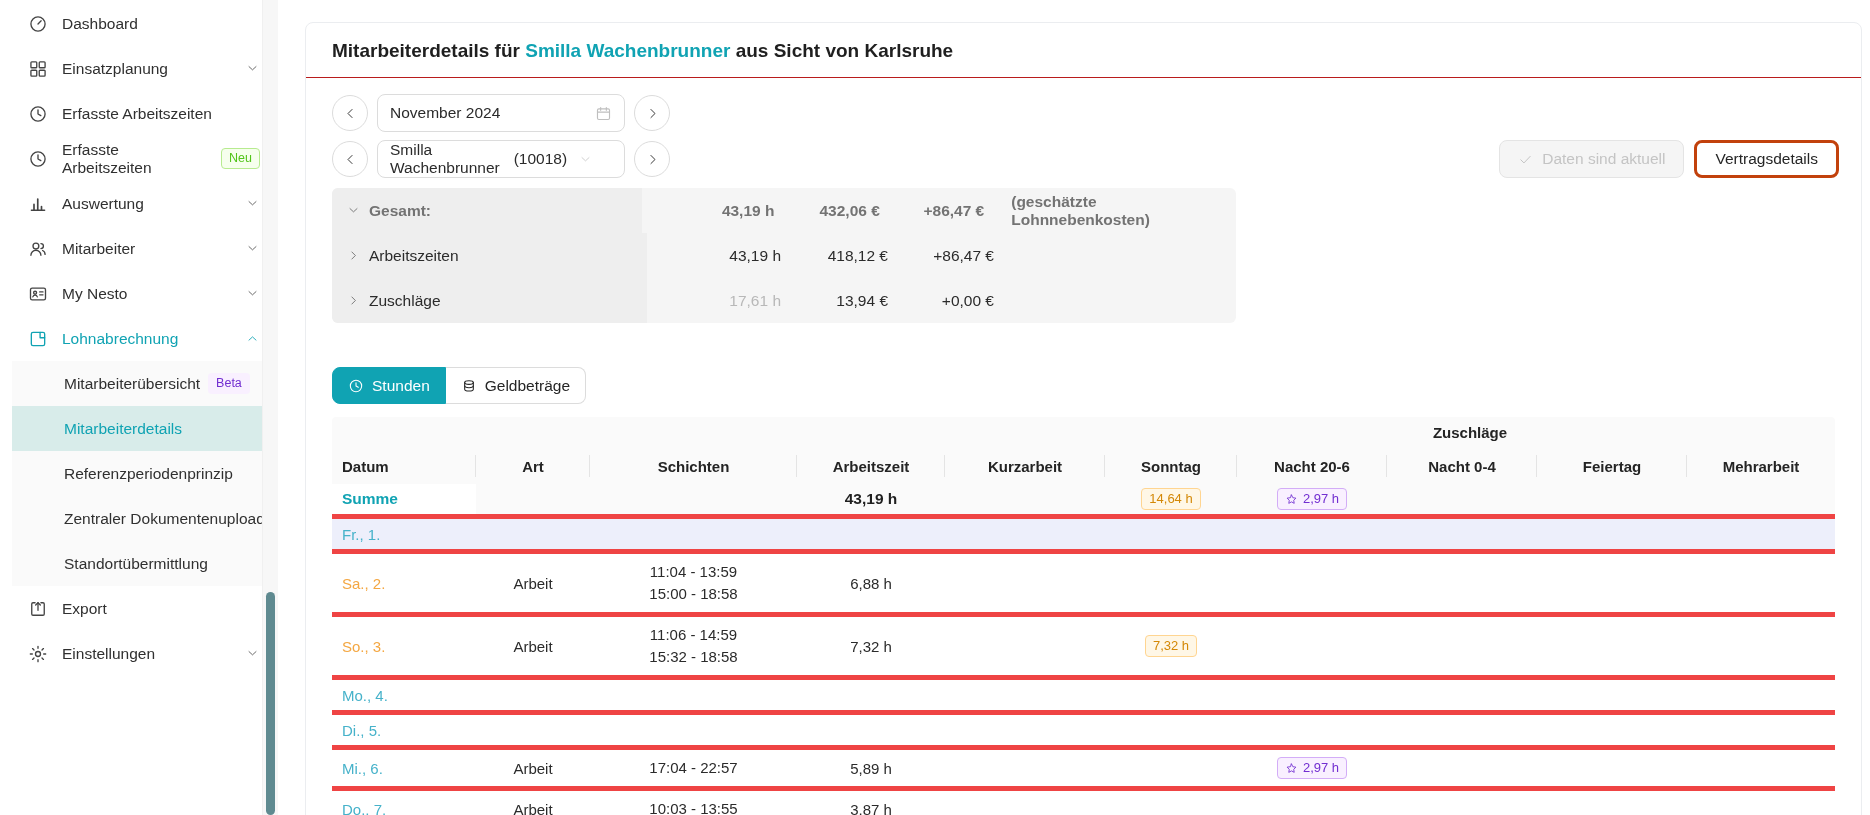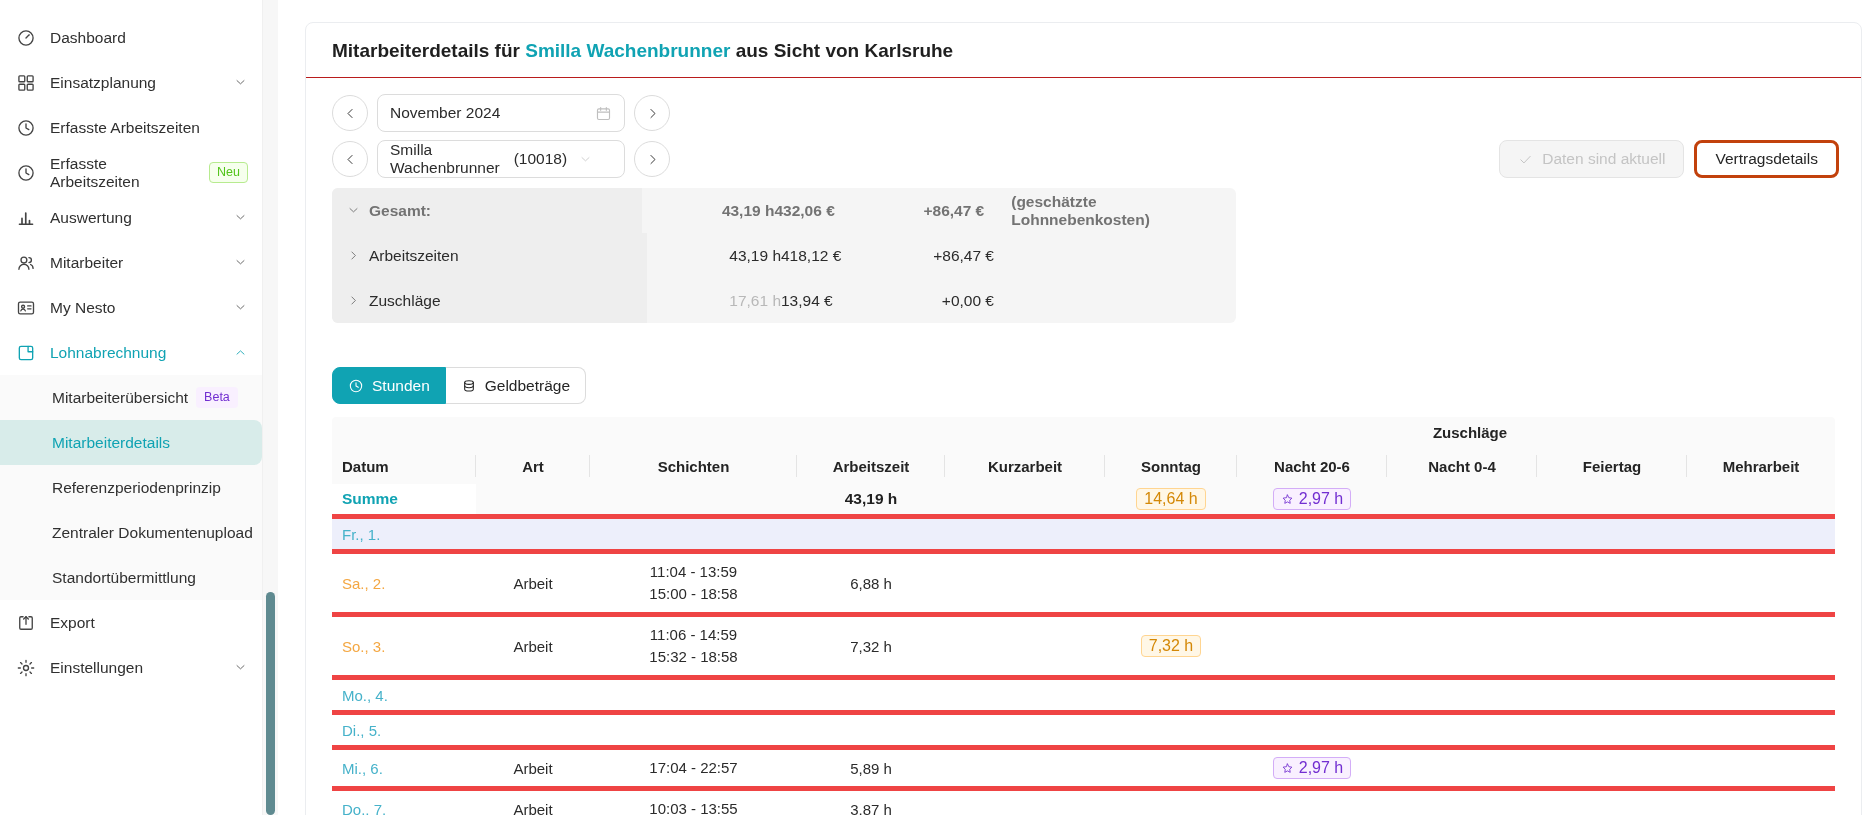--- a/index.html
+++ b/index.html
@@ -8,21 +8,21 @@
     --purple_text:#722ed1; --purple_bg:#f9f0ff; --purple_border:#d3adf7;
     --green_text:#52c41a; --green_bg:#f6ffed; --green_border:#b7eb8f;
     --highlight_row:#edeffb; --border:#ebedf0; --muted:#b8b8b8;
   }
   *{box-sizing:border-box;margin:0;padding:0}
   html,body{width:1870px;height:815px;overflow:hidden;background:#fff;
     font-family:"Liberation Sans","DejaVu Sans",sans-serif;color:#2b2b2b;font-size:15.5px;}
   svg{display:block}
 
   
-  .sidebar{position:absolute;left:0;top:0;width:262px;height:710px;background:#fff;padding-top:15px}
+  .sidebar{position:absolute;left:12px;top:0;width:262px;height:710px;background:#fff;padding-top:1px}
   .nav-item{display:flex;align-items:center;height:45px;padding:0 14px 0 16px;gap:14px;color:#303030;cursor:pointer}
   .nav-item .nicon{width:20px;height:20px;color:#444;flex:0 0 20px}
   .nav-item .chev{margin-left:auto;color:#555;width:14px;height:14px}
   .nav-item.active,.nav-item.active .nicon,.nav-item.active .chev{color:var(--teal)}
   .submenu{background:#fafafa}
   .subitem{display:flex;align-items:center;height:45px;padding-left:52px;gap:8px;color:#303030;cursor:pointer}
   .subitem.selected{background:var(--teal_bg);color:var(--teal);border-radius:0 8px 8px 0;}
   .tag-mini{font-size:12.5px;line-height:19px;padding:0 7px;border-radius:4px;border:1px solid transparent}
   .tag-neu{color:var(--green_text);background:var(--green_bg);border-color:var(--green_border)}
   .tag-beta{color:var(--purple_text);background:var(--purple_bg)}
@@ -52,21 +52,21 @@
   .btn-disabled svg{width:15px;height:15px}
   .btn-default{background:#fff;border:3px solid #c2410c;color:#262626}
 
   
   .summary{margin:10px 0 0 26px;width:904px;background:#f5f5f5;border-radius:6px;overflow:hidden}
   .summary-row{display:flex;align-items:center;height:45px}
   .summary-label{width:315px;height:100%;background:#eee;display:flex;align-items:center;gap:9px;padding-left:15px}
   .summary-label .schev{width:13px;height:13px;color:#6b6b6b;flex:0 0 13px}
   .summary-row.bold{font-weight:700;color:#737373}
   .sum-hours{width:134px;text-align:right}
-  .sum-amount{width:107px;text-align:left}
+  .sum-amount{width:107px;text-align:right}
   .sum-extra{width:106px;text-align:right}
   .sum-note{margin-left:27px}
   .muted{color:var(--muted)}
 
   
   .tabs{margin:44px 0 0 26px;display:inline-flex}
   .tab{height:37px;padding:0 15px;display:flex;align-items:center;gap:8px;border:1px solid #dcdcdc;cursor:pointer;background:#fff}
   .tab svg{width:16px;height:16px}
   .tab.active{background:var(--teal);border-color:var(--teal);color:#fff;border-radius:8px 0 0 8px}
   .tab.inactive{border-left:0;border-radius:0 8px 8px 0;color:#262626}
@@ -86,21 +86,21 @@
   .trow .cell{text-align:center}
   .cell-datum{text-align:left !important;padding-left:10px}
   .trow.highlight{background:var(--highlight_row)}
   .trow.sum{background:#fafafa;font-size:15.5px}
   .trow.sum .cell-datum{background:#fff;align-self:stretch;display:flex;align-items:center;color:var(--teal);font-weight:700}
   .trow.sum .cell-arbeitszeit{font-weight:700;color:#1f1f1f}
   .day-weekday{color:var(--weekday)}
   .day-weekend{color:var(--weekend)}
   .shift-line{line-height:22px;padding:0}
   .cell-shifts{padding:7px 0}
-  .tag{display:inline-flex;align-items:center;gap:5px;font-size:16px;line-height:20px;padding:0 7px;
+  .tag{display:inline-flex;align-items:center;gap:5px;font-size:13px;line-height:20px;padding:0 7px;
     border-radius:4px;border:1px solid}
   .tag-orange{color:var(--orange_text);background:var(--orange_bg);border-color:var(--orange_border)}
   .tag-purple{color:var(--purple_text);background:var(--purple_bg);border-color:var(--purple_border)}
   .tag-purple svg{width:13px;height:13px}
 </style>
 </head>
 <body>
 
 <aside class="sidebar">
   <nav id="sidebar-nav">

